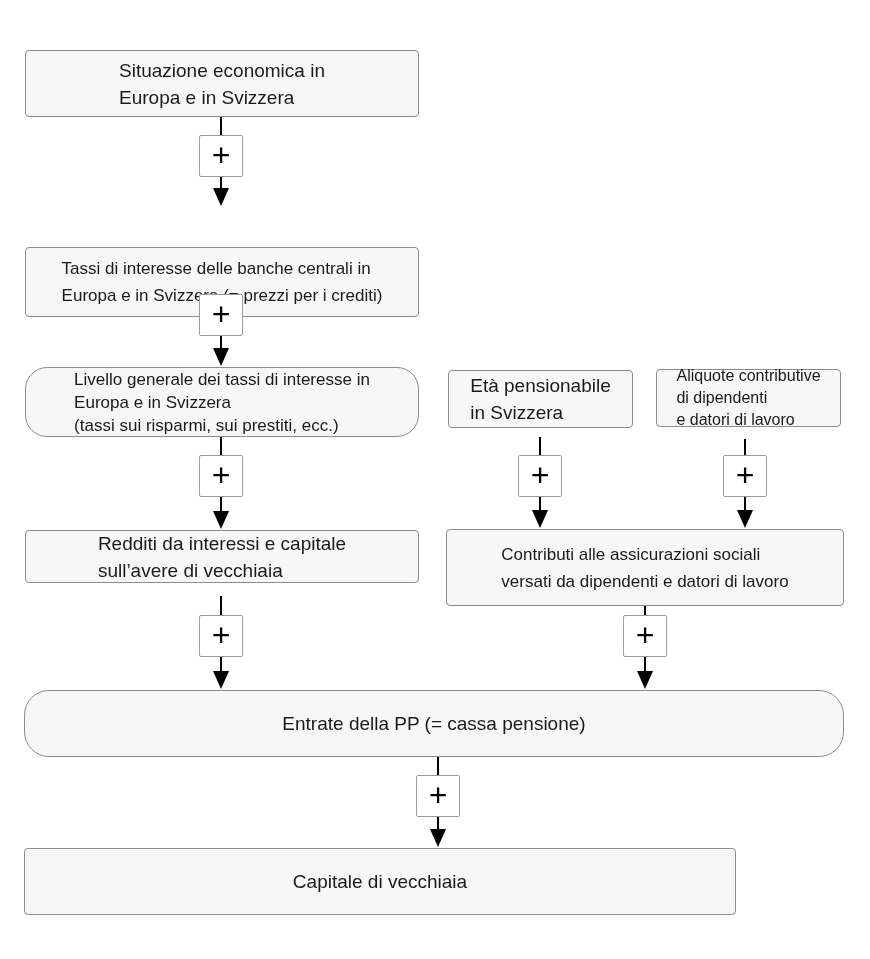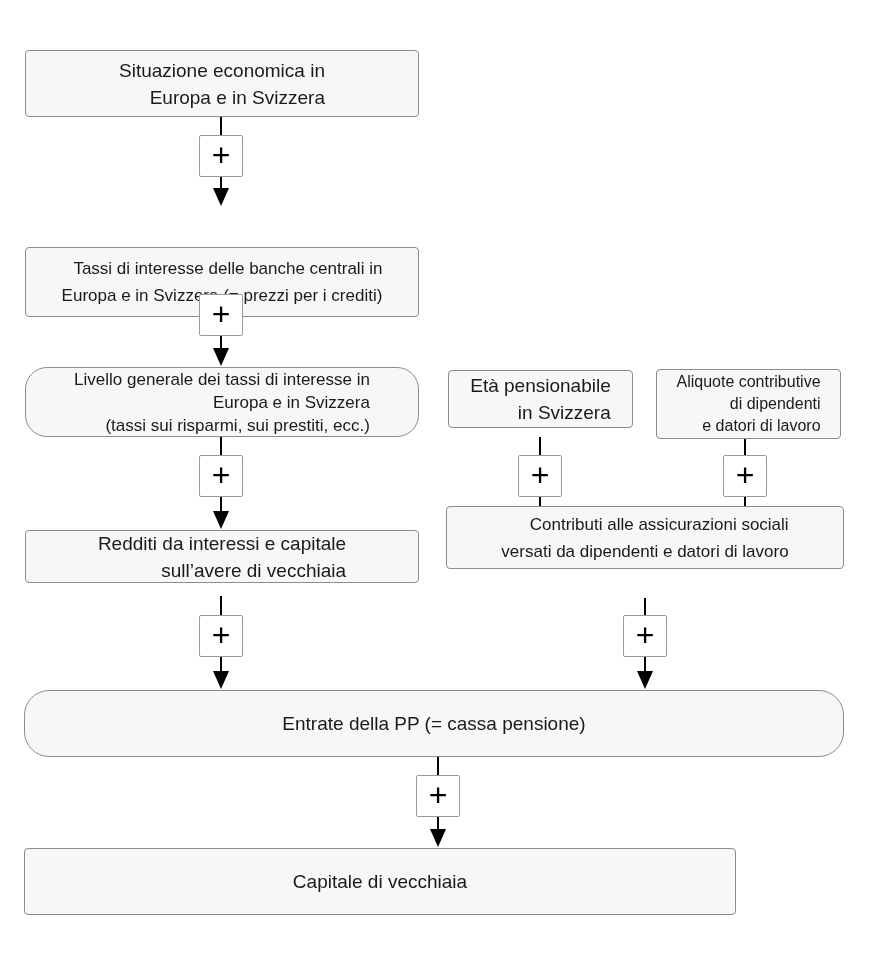--- a/index.html
+++ b/index.html
@@ -32,21 +32,21 @@
     position: absolute;
     z-index: 2;
     box-sizing: border-box;
     background: #f7f7f7;
     border: 1px solid #8c8c8c;
     border-radius: 4px;
     color: #1a1a1a;
     display: flex;
     align-items: center;
     justify-content: center;
-    text-align: right;
+    text-align: left;
     white-space: pre;
     font-size: 19px;
     line-height: 27px;
   }
   .node.small {
     font-size: 17px;
   }
   .node.tight {
     font-size: 17px;
     line-height: 23px;
@@ -137,24 +137,24 @@
   <div class="node tight" style="left:25px; top:367px; width:394px; height:70px;border-radius:22px;">Livello generale dei tassi di interesse in
 Europa e in Svizzera
 (tassi sui risparmi, sui prestiti, ecc.)</div>
 
   <div class="node" style="left:25px; top:530px; width:394px; height:53px;">Redditi da interessi e capitale
 sull’avere di vecchiaia</div>
 
   <div class="node" style="left:448px; top:370px; width:185px; height:58px;">Età pensionabile
 in Svizzera</div>
 
-  <div class="node tighter" style="left:656px; top:369px; width:185px; height:70px;">Aliquote contributive
+  <div class="node tighter" style="left:656px; top:369px; width:185px; height:58px;">Aliquote contributive
 di dipendenti
 e datori di lavoro</div>
 
-  <div class="node small" style="left:446px; top:506px; width:398px; height:63px;">Contributi alle assicurazioni sociali
+  <div class="node small" style="left:446px; top:529px; width:398px; height:77px;">Contributi alle assicurazioni sociali
 versati da dipendenti e datori di lavoro</div>
 
   <div class="node" style="left:24px; top:690px; width:820px; height:67px;border-radius:25px;">Entrate della PP (= cassa pensione)</div>
 
   <div class="node" style="left:24px; top:848px; width:712px; height:67px;">Capitale di vecchiaia</div>
 
 </div>
 
 </body></html>

